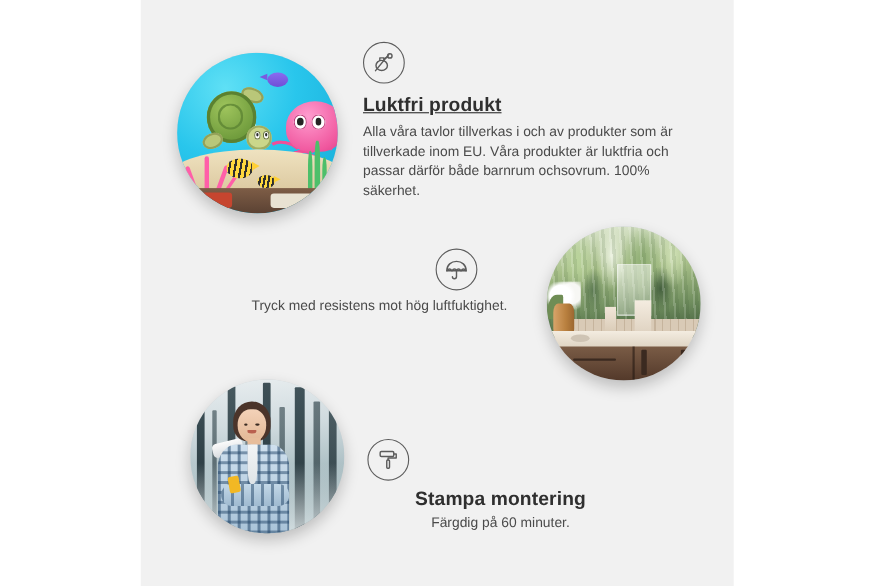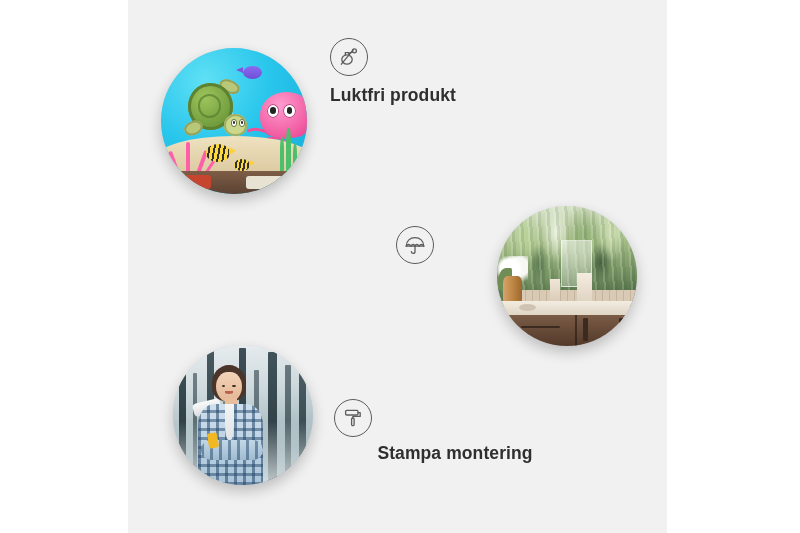--- a/index.html
+++ b/index.html
@@ -299,21 +299,21 @@
   }
   .ftitle {
     font-size: 17.5px; font-weight: bold; color: #2f2f2f;
     letter-spacing: .1px; white-space: nowrap;
   }
   .fbody { font-size: 12.6px; line-height: 17.5px; color: #4a4a4a; }
 
   
   #feat-odour { left: 330px; top: 38px; width: 296px; }
   #feat-odour .ficon { margin-bottom: 9px; }
-  #feat-odour .ftitle { margin-bottom: 6px; }
+  #feat-odour .ftitle { margin-bottom: 6px; text-decoration: underline; }
 
   
   #feat-water { left: 214px; top: 226px; width: 262px; text-align: center; }
   #feat-water .ficon { margin: 0 0 6px auto; margin-right: 42px; }
   #feat-water .ftitle { margin-bottom: 3px; }
   #feat-water .fbody { font-size: 12.6px; }
 
   
   #feat-mount { left: 330px; top: 399px; width: 250px; text-align: center; }
   #feat-mount .ficon { margin: 0 auto 6px 4px; }
@@ -428,37 +428,40 @@
     <div class="ficon">
       <svg width="24" height="24" viewBox="0 0 24 24" fill="none" stroke="#5c5c5c" stroke-width="1.3" stroke-linecap="round" stroke-linejoin="round">
         <ellipse cx="10" cy="14.5" rx="5.2" ry="4.6"></ellipse>
         <path d="M8.3 10.1 L8.3 7.6 L12.0 7.6 L12.0 10.4"></path>
         <path d="M12.0 8.6 L15.6 6.6"></path>
         <circle cx="17.4" cy="5.8" r="2.0"></circle>
         <path d="M4.4 19.2 L16.4 4.6"></path>
       </svg>
     </div>
     <div class="ftitle">Luktfri produkt</div>
+    <div class="fbody">Alla våra tavlor tillverkas i och av produkter som är tillverkade inom EU. Våra produkter är luktfria och passar därför både barnrum ochsovrum. 100% säkerhet.</div>
   </div>
 
   <div class="feature" id="feat-water">
     <div class="ficon">
       <svg width="24" height="24" viewBox="0 0 24 24" fill="none" stroke="#5c5c5c" stroke-width="1.3" stroke-linecap="round" stroke-linejoin="round">
         <path d="M3.2 13.2 C3.2 7.8 7.2 4.6 12 4.6 C16.8 4.6 20.8 7.8 20.8 13.2 Z"></path>
         <path d="M3.2 13.2 C4.6 10.9 6.6 10.9 7.9 13.2 C9.2 10.9 11.2 10.9 12 13.2
                  C12.8 10.9 14.8 10.9 16.1 13.2 C17.4 10.9 19.4 10.9 20.8 13.2"></path>
         <path d="M12 13.2 L12 18.4 C12 19.6 11.1 20.4 10.1 20.4 C9.1 20.4 8.3 19.6 8.3 18.6"></path>
       </svg>
     </div>
+    <div class="fbody">Tryck med resistens mot hög luftfuktighet.</div>
   </div>
 
   <div class="feature" id="feat-mount">
     <div class="ficon">
       <svg width="24" height="24" viewBox="0 0 24 24" fill="none" stroke="#5c5c5c" stroke-width="1.3" stroke-linecap="round" stroke-linejoin="round">
         <rect x="4.6" y="4.4" width="12.4" height="4.6" rx="1.1"></rect>
         <path d="M17.0 6.7 L19.2 6.7 L19.2 10.4 L11.8 10.4 L11.8 12.2"></path>
         <rect x="10.6" y="12.2" width="2.5" height="7.4" rx="0.8"></rect>
       </svg>
     </div>
     <div class="ftitle">Stampa montering</div>
+    <div class="fbody">Färgdig på 60 minuter.</div>
   </div>
 
 </div>
 
 </body></html>

